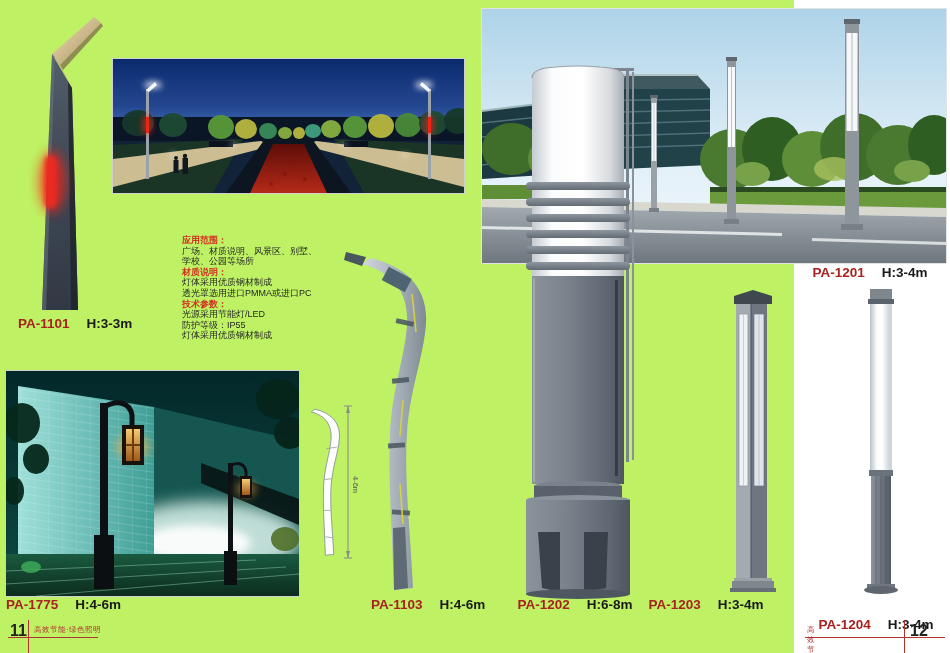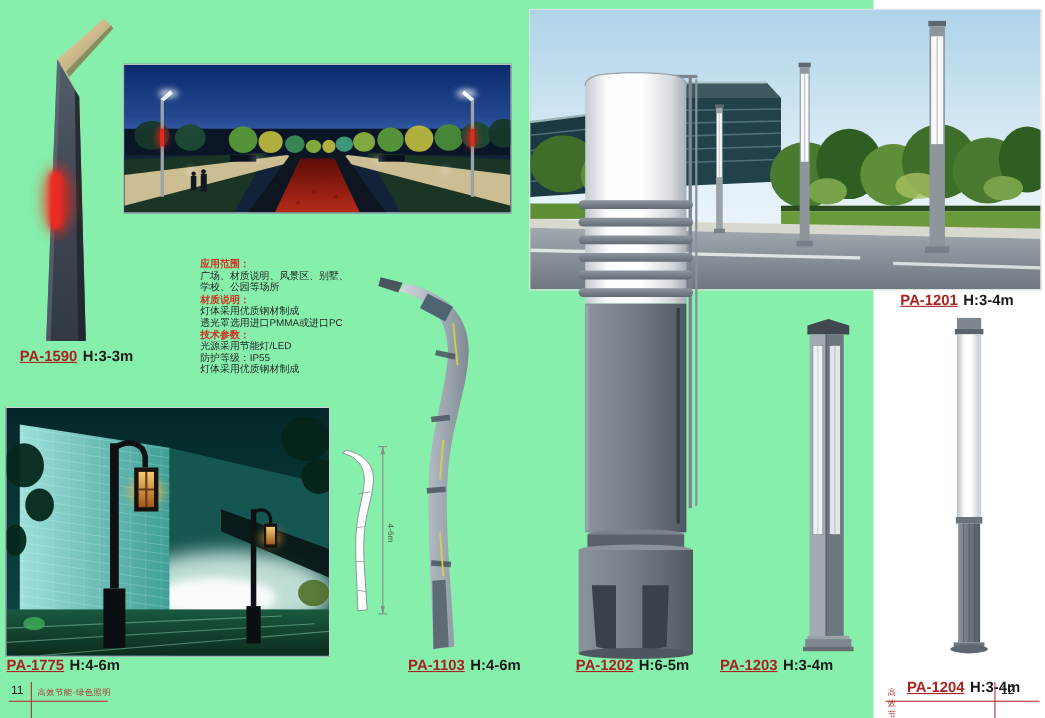--- a/index.html
+++ b/index.html
@@ -1,25 +1,25 @@
 <!DOCTYPE html>
 <html><head>
 <meta charset="utf-8">
 <style>
   html,body{margin:0;padding:0;background:#fff;}
   body{width:950px;height:653px;overflow:hidden;font-family:"Liberation Sans",sans-serif;}
-  .page{position:relative;width:794px;height:653px;background:#86efac;}
+  .page{position:relative;width:794px;height:653px;background:#bef264;}
   .abs{position:absolute;}
   .model-label{font-weight:bold;font-size:13.5px;color:#1a1a1a;white-space:nowrap;z-index:5;}
-  .model-label .model{color:#a82220;margin-right:5px;text-decoration:underline;}
+  .model-label .model{color:#a82220;margin-right:17px;}
   .ctr{transform:translateX(-50%);}
   .photo{border:1px solid #cfcfcf;background:#0a2a50;}
   .specs{width:140px;font-size:9px;line-height:10.6px;color:#262626;z-index:4;}
   .specs .hdr{color:#d23020;font-weight:bold;}
-  .foot-num{font-size:11px;font-weight:normal;color:#222;z-index:6;}
+  .foot-num{font-size:16px;font-weight:bold;color:#222;z-index:6;}
   .foot-slogan{font-size:7.5px;color:#b23230;letter-spacing:0.5px;z-index:6;}
   .foot-vline{width:1px;background:#b23230;z-index:6;}
   .foot-hline{height:1px;background:#b23230;z-index:6;}
   svg{display:block;}
 </style>
 </head>
 <body>
 
 <div class="page">
 
@@ -440,37 +440,37 @@
     <g stroke="#4e565f" stroke-opacity="0.6" stroke-width="1">
       <line x1="23" y1="189" x2="23" y2="297"></line>
         <line x1="28" y1="189" x2="28" y2="297"></line>
         <line x1="33" y1="189" x2="33" y2="297"></line>
     </g>
     <rect x="14" y="297" width="28" height="5" fill="#6e767f"></rect>
     <ellipse cx="28" cy="303" rx="17" ry="4" fill="#5e666f"></ellipse>
   </svg>
 
   <div class="abs model-label" style="left:18px;top:316px">
-    <span class="model">PA-1590</span><span>H:3-3m</span>
+    <span class="model">PA-1101</span><span>H:3-3m</span>
   </div>
 
   <div class="abs model-label ctr" style="left:870px;top:265px">
     <span class="model">PA-1201</span><span>H:3-4m</span>
   </div>
 
   <div class="abs model-label" style="left:6px;top:597px">
     <span class="model">PA-1775</span><span>H:4-6m</span>
   </div>
 
   <div class="abs model-label" style="left:371px;top:597px">
     <span class="model">PA-1103</span><span>H:4-6m</span>
   </div>
 
   <div class="abs model-label ctr" style="left:575px;top:597px">
-    <span class="model">PA-1202</span><span>H:6-5m</span>
+    <span class="model">PA-1202</span><span>H:6-8m</span>
   </div>
 
   <div class="abs model-label ctr" style="left:706px;top:597px">
     <span class="model">PA-1203</span><span>H:3-4m</span>
   </div>
 
   <div class="abs model-label ctr" style="left:876px;top:617px">
     <span class="model">PA-1204</span><span>H:3-4m</span>
   </div>
 

